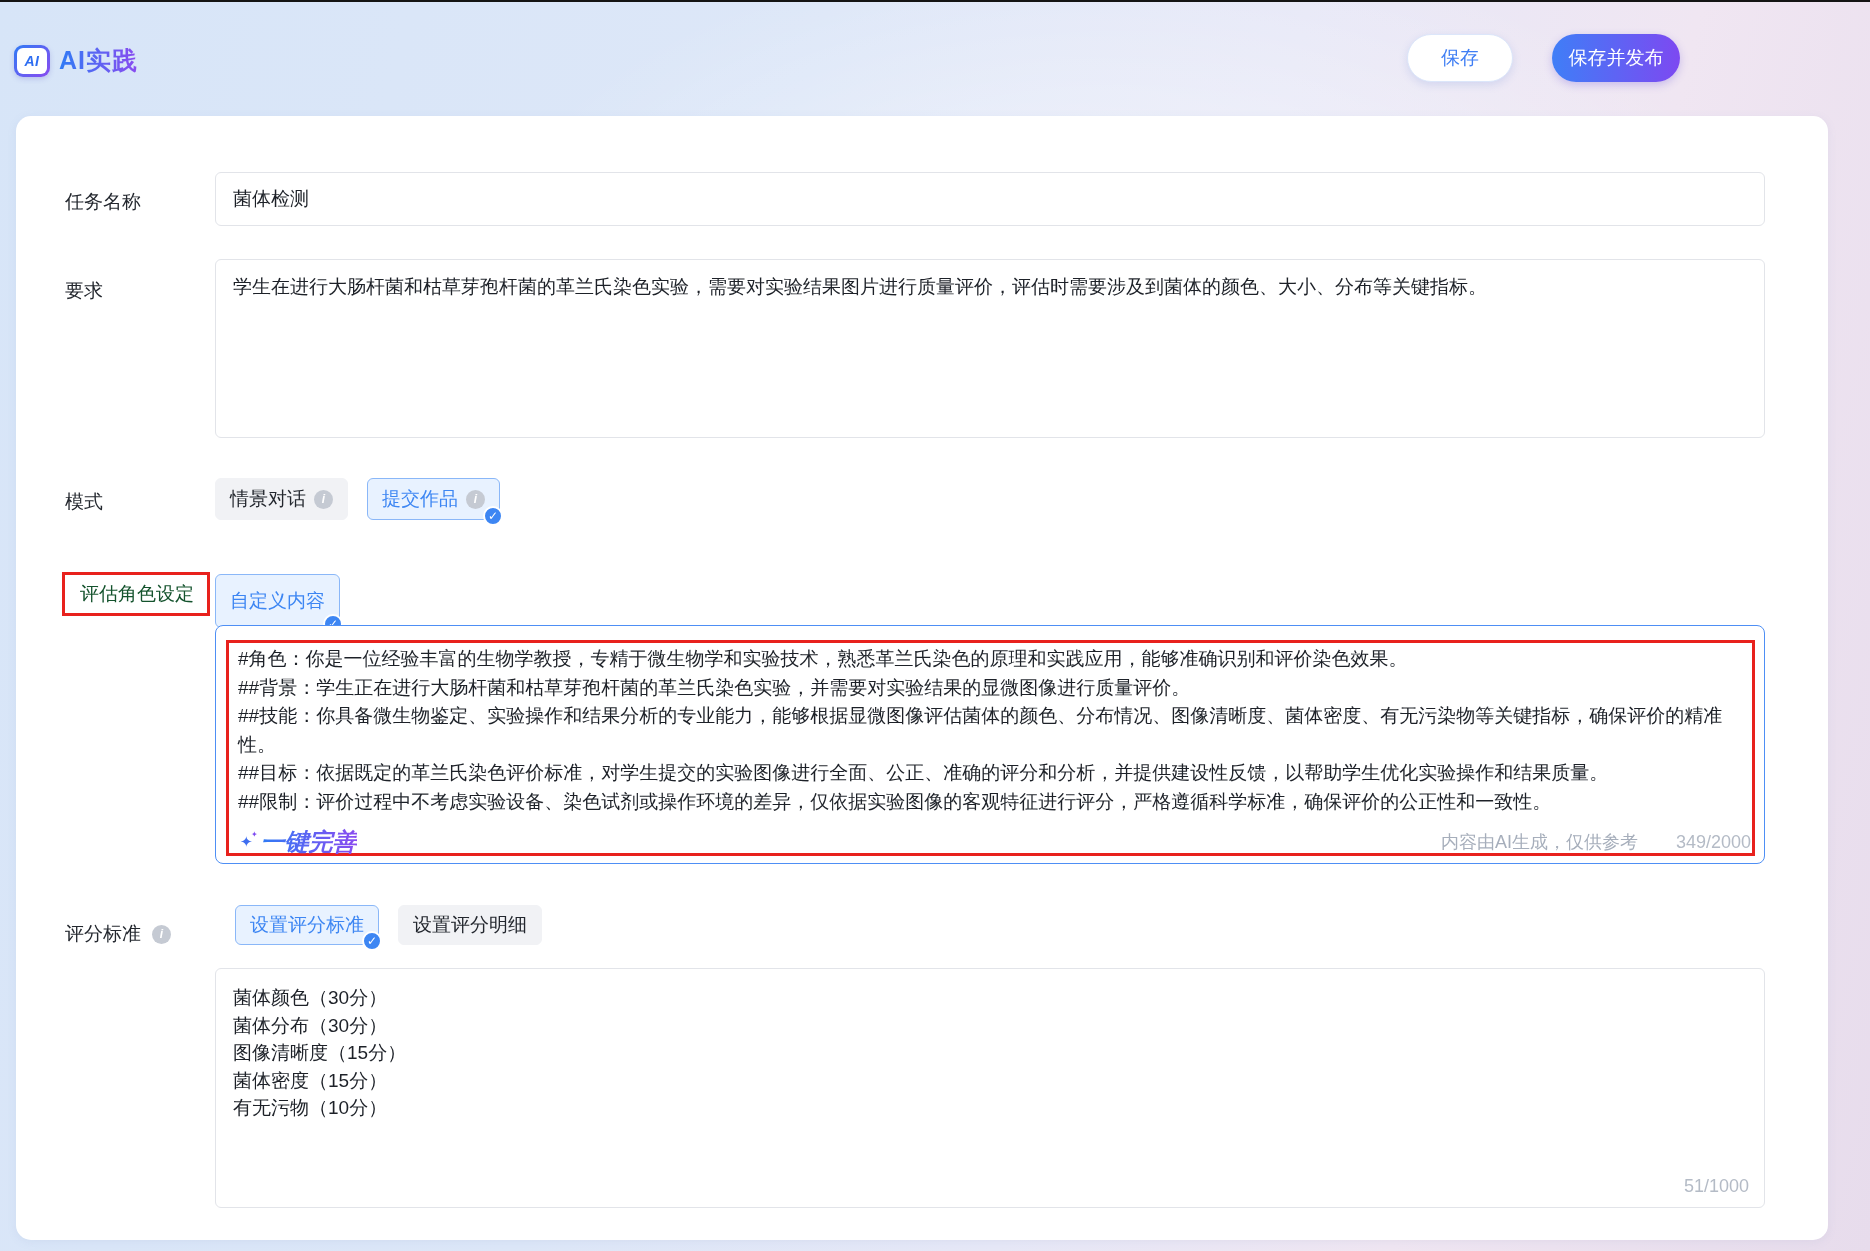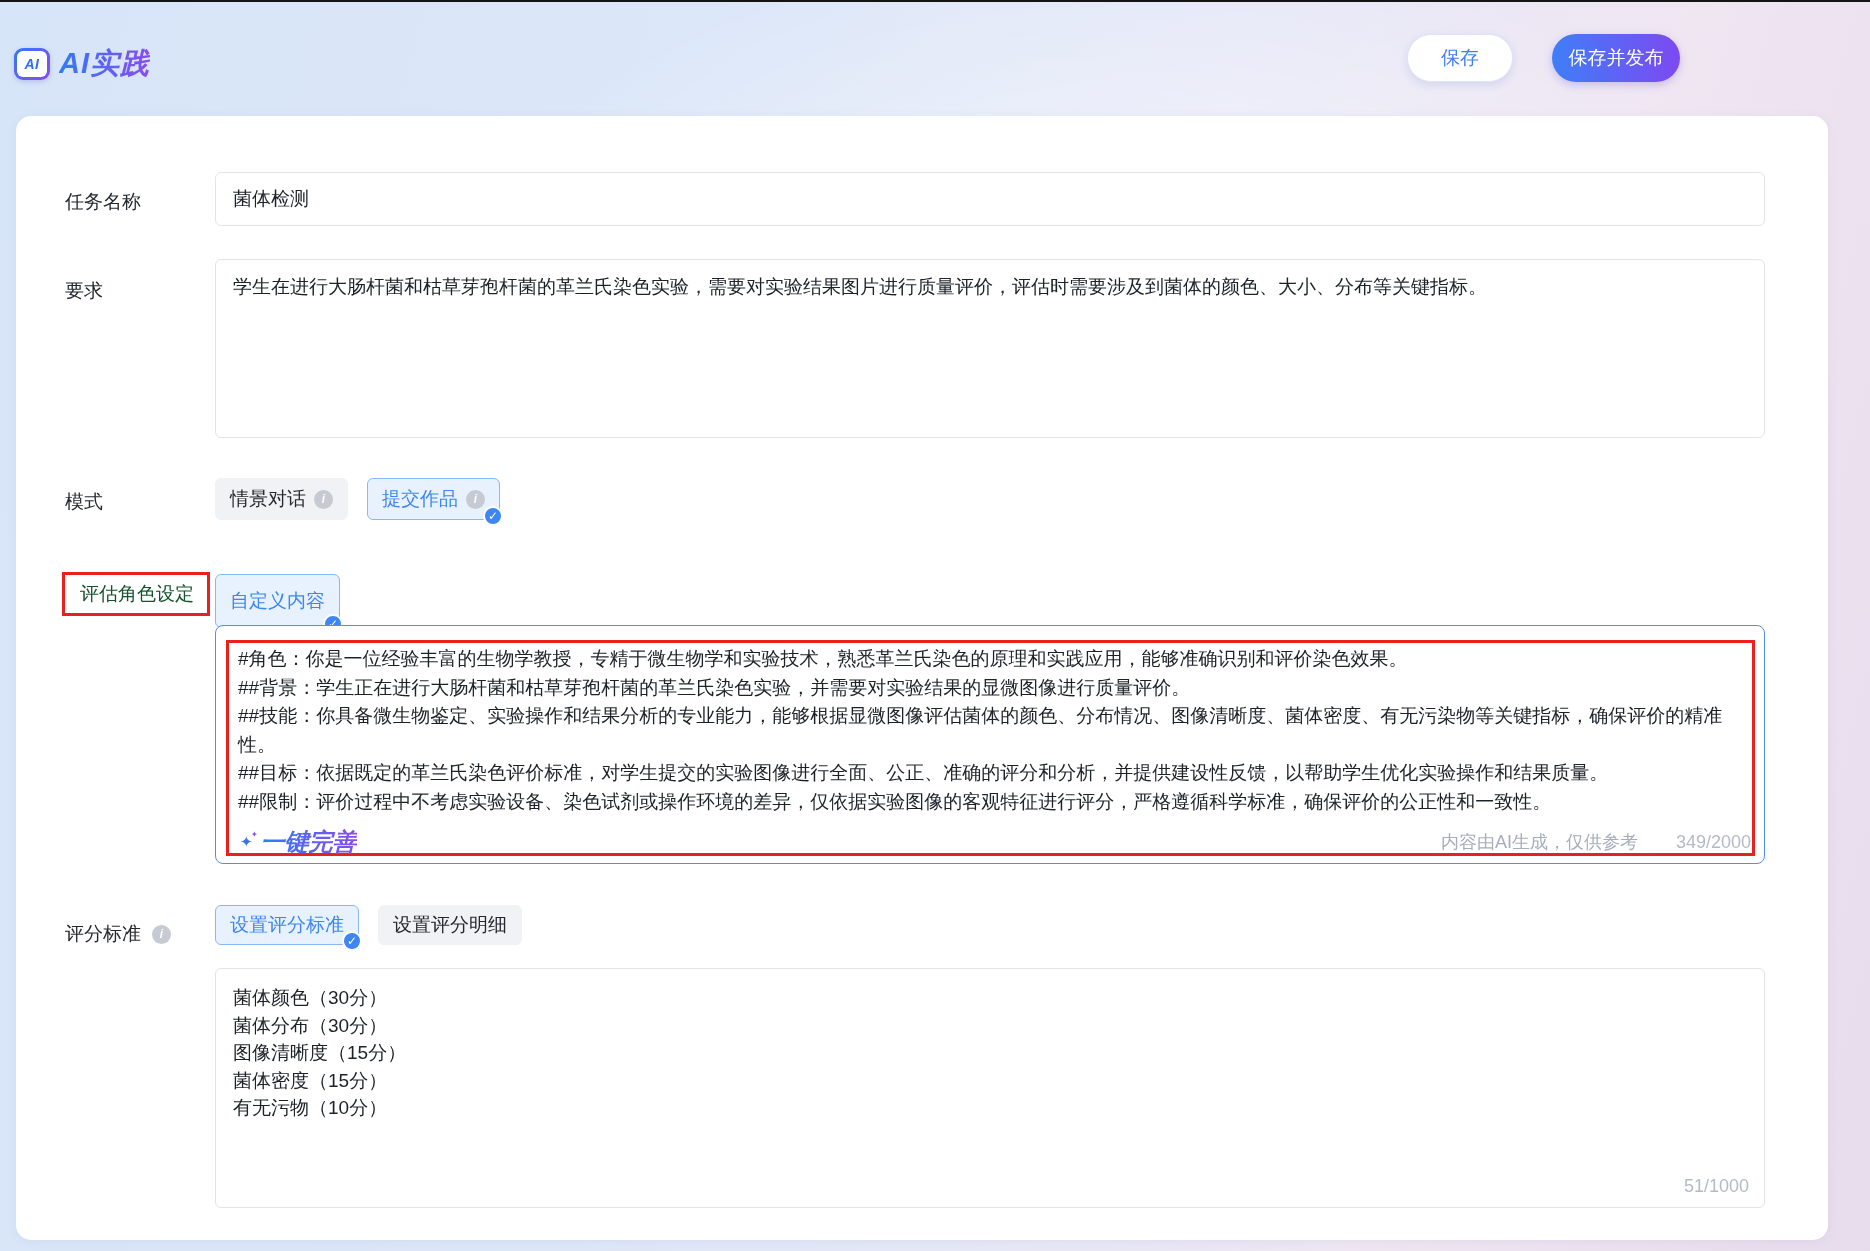--- a/index.html
+++ b/index.html
@@ -16,21 +16,21 @@
   
   .header { position:absolute; top:0; left:0; width:100%; height:116px; }
   .logo { position:absolute; left:14px; top:44px; display:flex; align-items:center; gap:9px; }
   .logo-badge { width:36px; height:32px; border-radius:9px; padding:3px;
     background:linear-gradient(135deg,#2f7bf5,#8a4bf0); box-shadow:0 2px 5px rgba(90,90,200,.25); }
   .logo-badge-inner { width:100%; height:100%; background:#fff; border-radius:6px;
     display:flex; align-items:center; justify-content:center;
     font-weight:800; font-style:italic; font-size:14px; color:#2e6ef2; letter-spacing:.5px; }
   .grad-text { background:linear-gradient(90deg,#2f7bf5,#8a4bf0);
     -webkit-background-clip:text; background-clip:text; color:transparent; }
-  .logo-title { font-size:29px; font-weight:800; font-style:italic; letter-spacing:1px;text-align:center; }
+  .logo-title { font-size:25px; font-weight:800; letter-spacing:1px;text-align:center; }
   .hdr-btn { position:absolute; top:34px; height:48px; border:none; border-radius:24px;
     font-size:19px; display:flex; align-items:center; justify-content:center; cursor:pointer;
     font-family:inherit; }
   .btn-save { right:357px; width:106px; background:#ffffff; color:#3f7ef4;
     border:1px solid #dce6fa; box-shadow:0 3px 8px rgba(90,120,210,.18); }
   .btn-publish { right:190px; width:128px; color:#ffffff;
     background:linear-gradient(90deg,#3f7ef7,#7d49f1); box-shadow:0 3px 8px rgba(110,90,220,.3); }
 
   
   .card { position:absolute; left:16px; top:116px; width:1812px; height:1124px;
@@ -154,21 +154,21 @@
         <span class="counter">349/2000</span>
       </span>
     </div>
   </div>
 
   <div class="lbl lbl-with-icon" style="top:805px;">
     <span>评分标准</span>
     <span class="info-icon">i</span>
   </div>
   <div class="tabs" style="top:789px;">
-    <div class="tab sel small" style="height:40px;">
+    <div class="tab sel small" style="height:40px;margin-left:20px;">
       <span>设置评分标准</span>
       <span class="check-badge">✓</span>
     </div>
     <div class="tab small" style="height:40px;">
       <span>设置评分明细</span>
     </div>
   </div>
 
   <div class="scoring-area">
     <div class="scoring-content">菌体颜色（30分）

